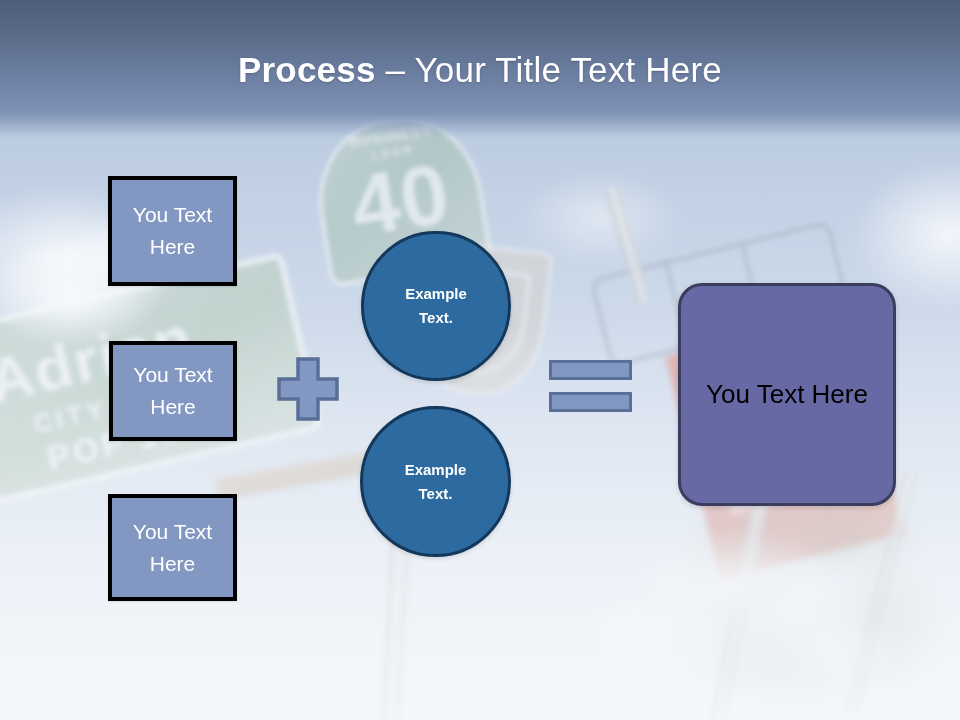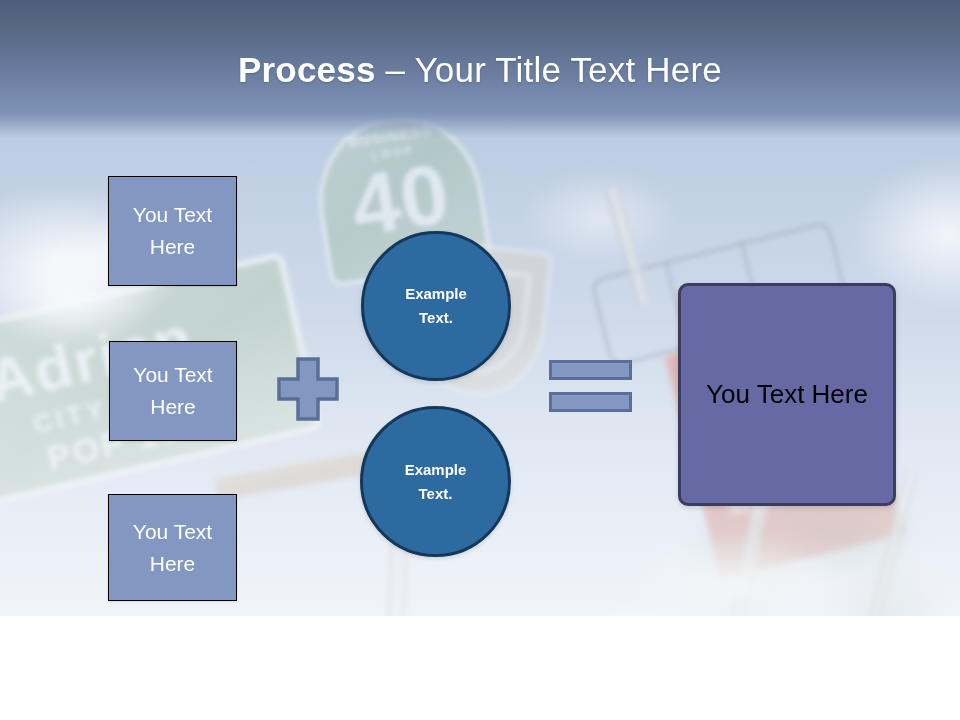--- a/index.html
+++ b/index.html
@@ -6,21 +6,21 @@
   * { box-sizing: border-box; margin: 0; padding: 0; }
   html, body {
     width: 960px; height: 720px;
     overflow: hidden;
     font-family: "Liberation Sans", sans-serif;
     background: #ffffff;
   }
 
   .slide {
     position: relative;
-    width: 960px; height: 616px;
+    width: 960px; height: 720px;
     overflow: hidden;
     background: #404040;
   }
 
   
   .photo {
     position: absolute;
     left: 0; top: 0;
     width: 960px; height: 720px;
     overflow: hidden;
@@ -226,21 +226,21 @@
     letter-spacing: .2px;
     white-space: nowrap;
     text-shadow: 0 1px 2px rgba(0,0,0,.18);
   }
   .title-bold { font-weight: bold; }
 
   
   .box {
     position: absolute;
     background: #8298c2;
-    border: 1px solid #000000;
+    border: 4px solid #000000;
     color: #ffffff;
     font-size: 21px;
     line-height: 1.52;
     text-align: center;
     display: flex;
     align-items: center;
     justify-content: center;
     box-shadow: 0 1px 2px rgba(0,0,0,.10);
   }
   .box-1 { left: 108px; top: 176px;  width: 129px; height: 110px; }
@@ -282,21 +282,21 @@
   }
   .eq-bar-top { top: 0; }
   .eq-bar-bottom { top: 32px; }
 
   .result {
     position: absolute;
     left: 678px; top: 283px;
     width: 218px; height: 223px;
     background: #6769a4;
     border: 3px solid #3b3c5e;
-    border-radius: 10px;
+    border-radius: 24px;
     color: #000000;
     font-size: 26px;
     text-align: center;
     display: flex;
     align-items: center;
     justify-content: center;
     box-shadow: 0 2px 5px rgba(0,0,0,.14);
   }
 </style>
 </head>

